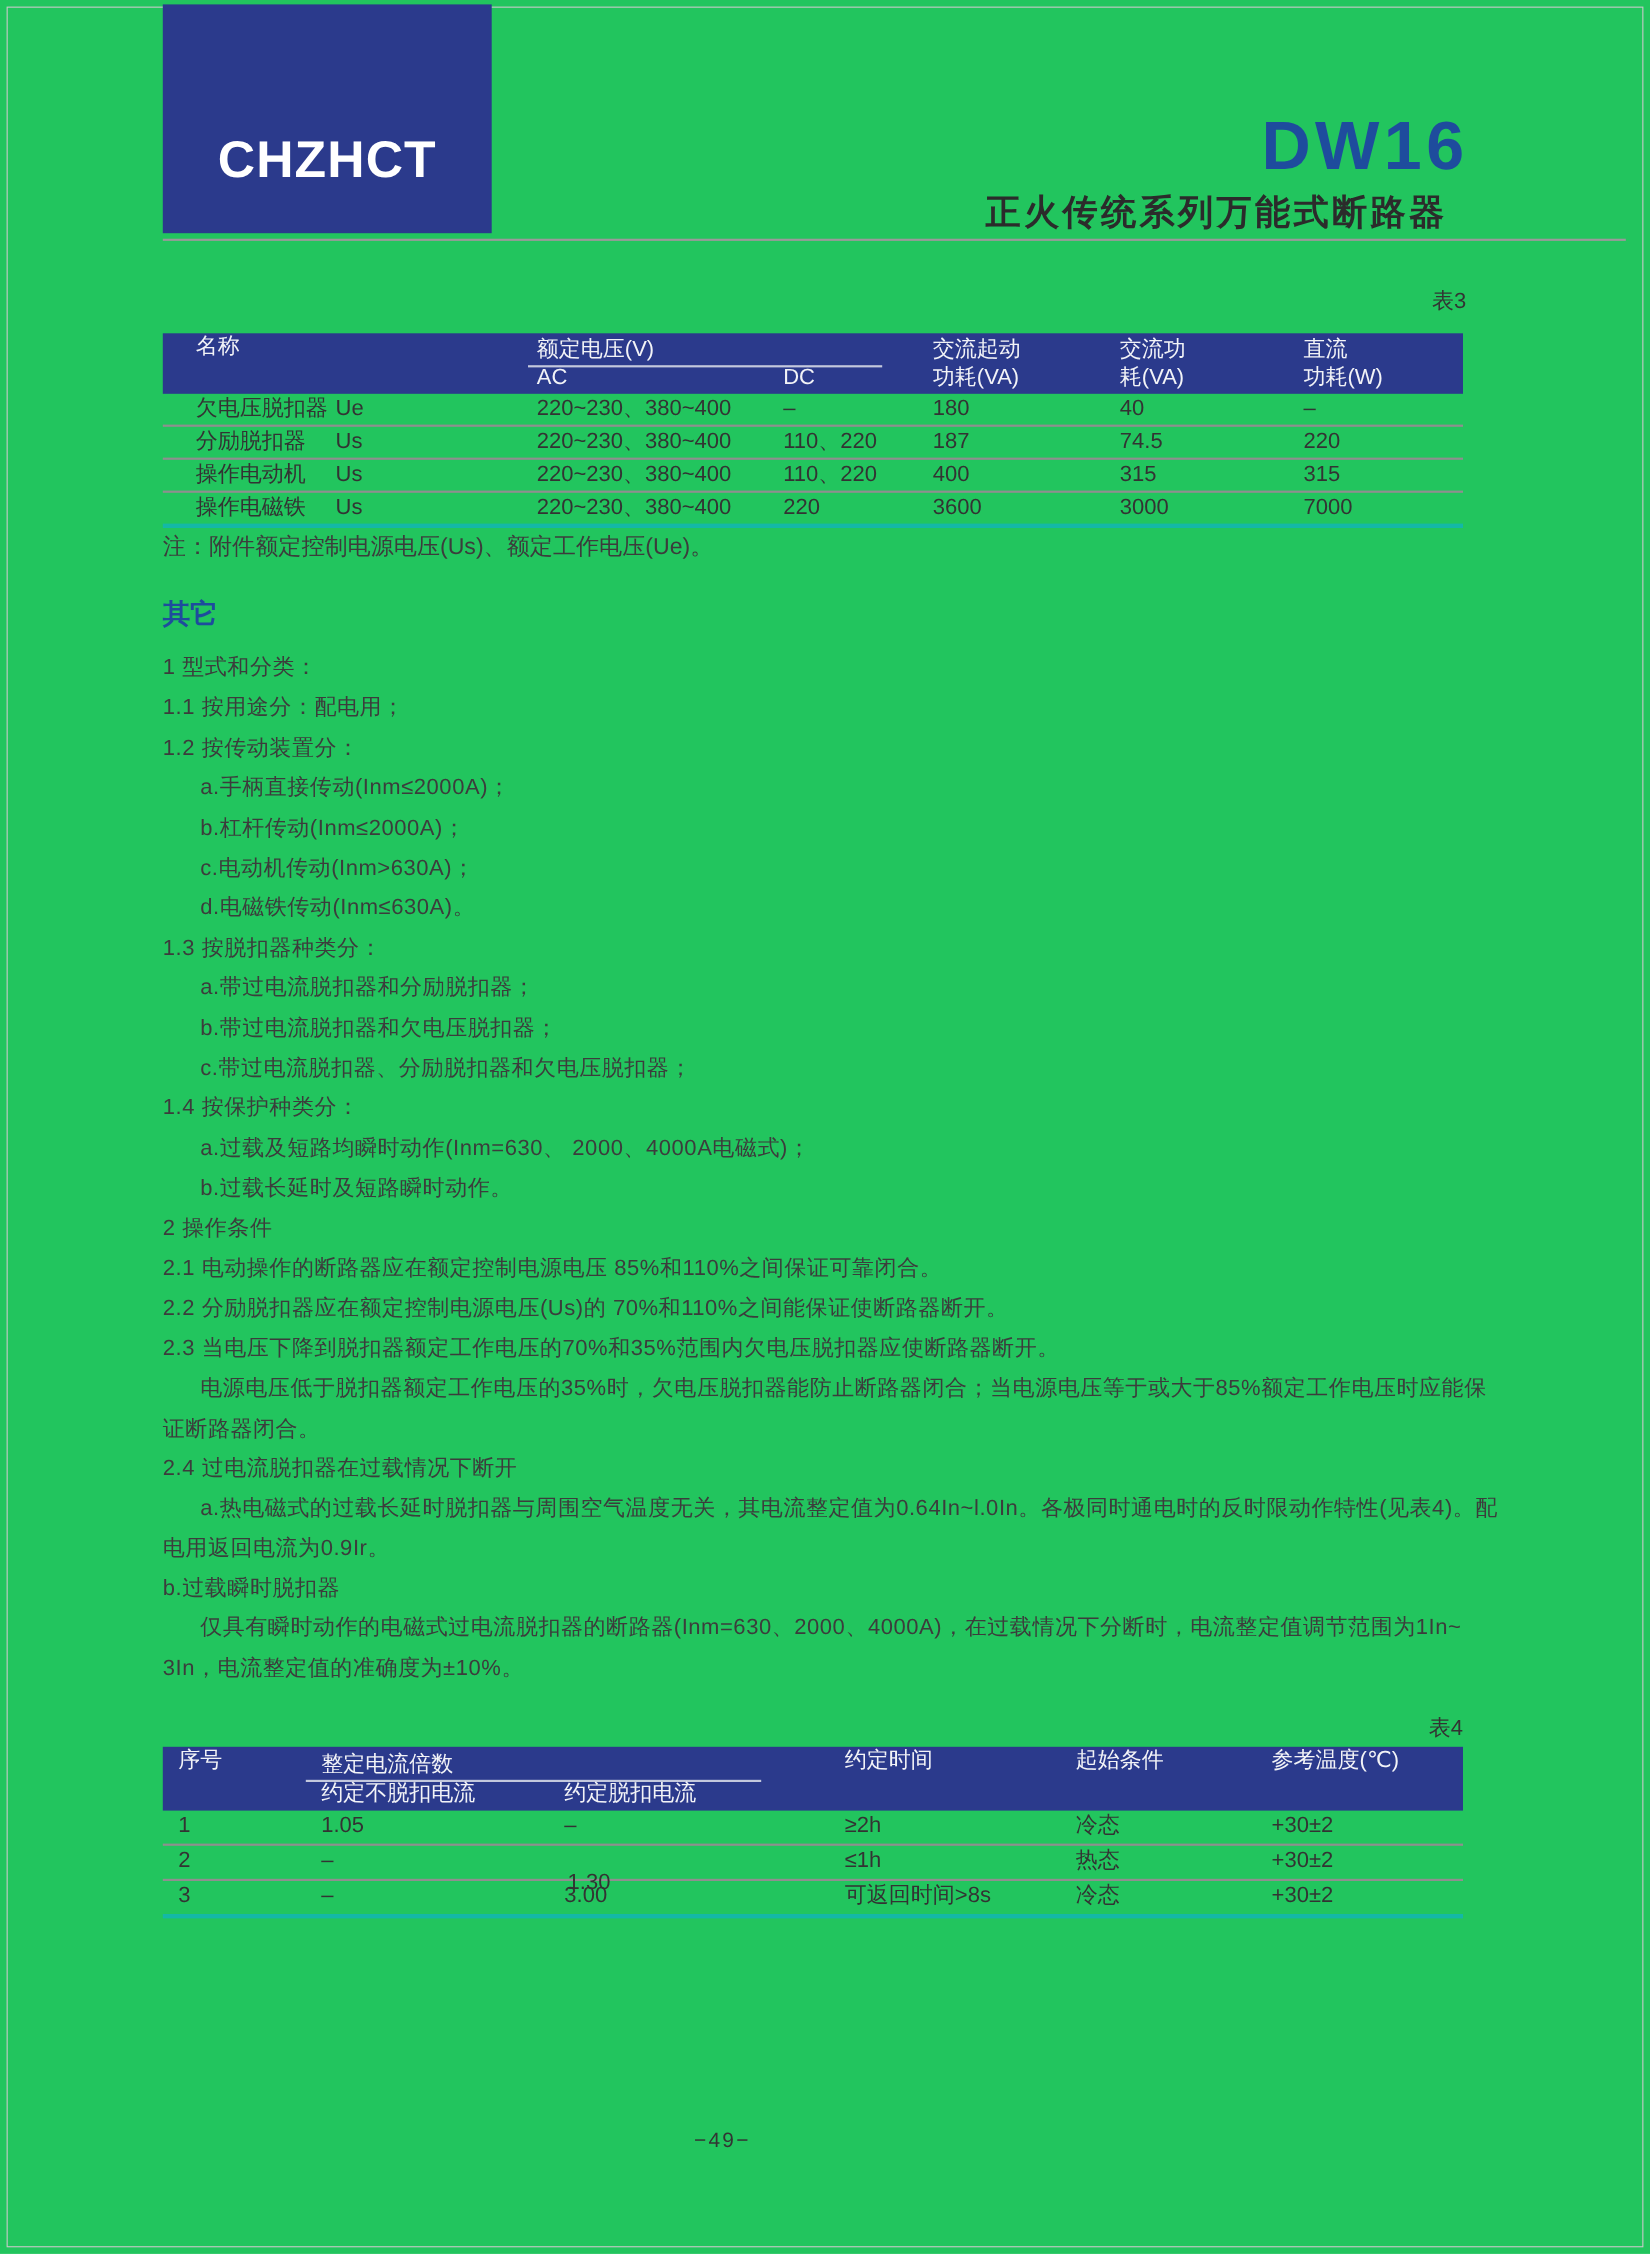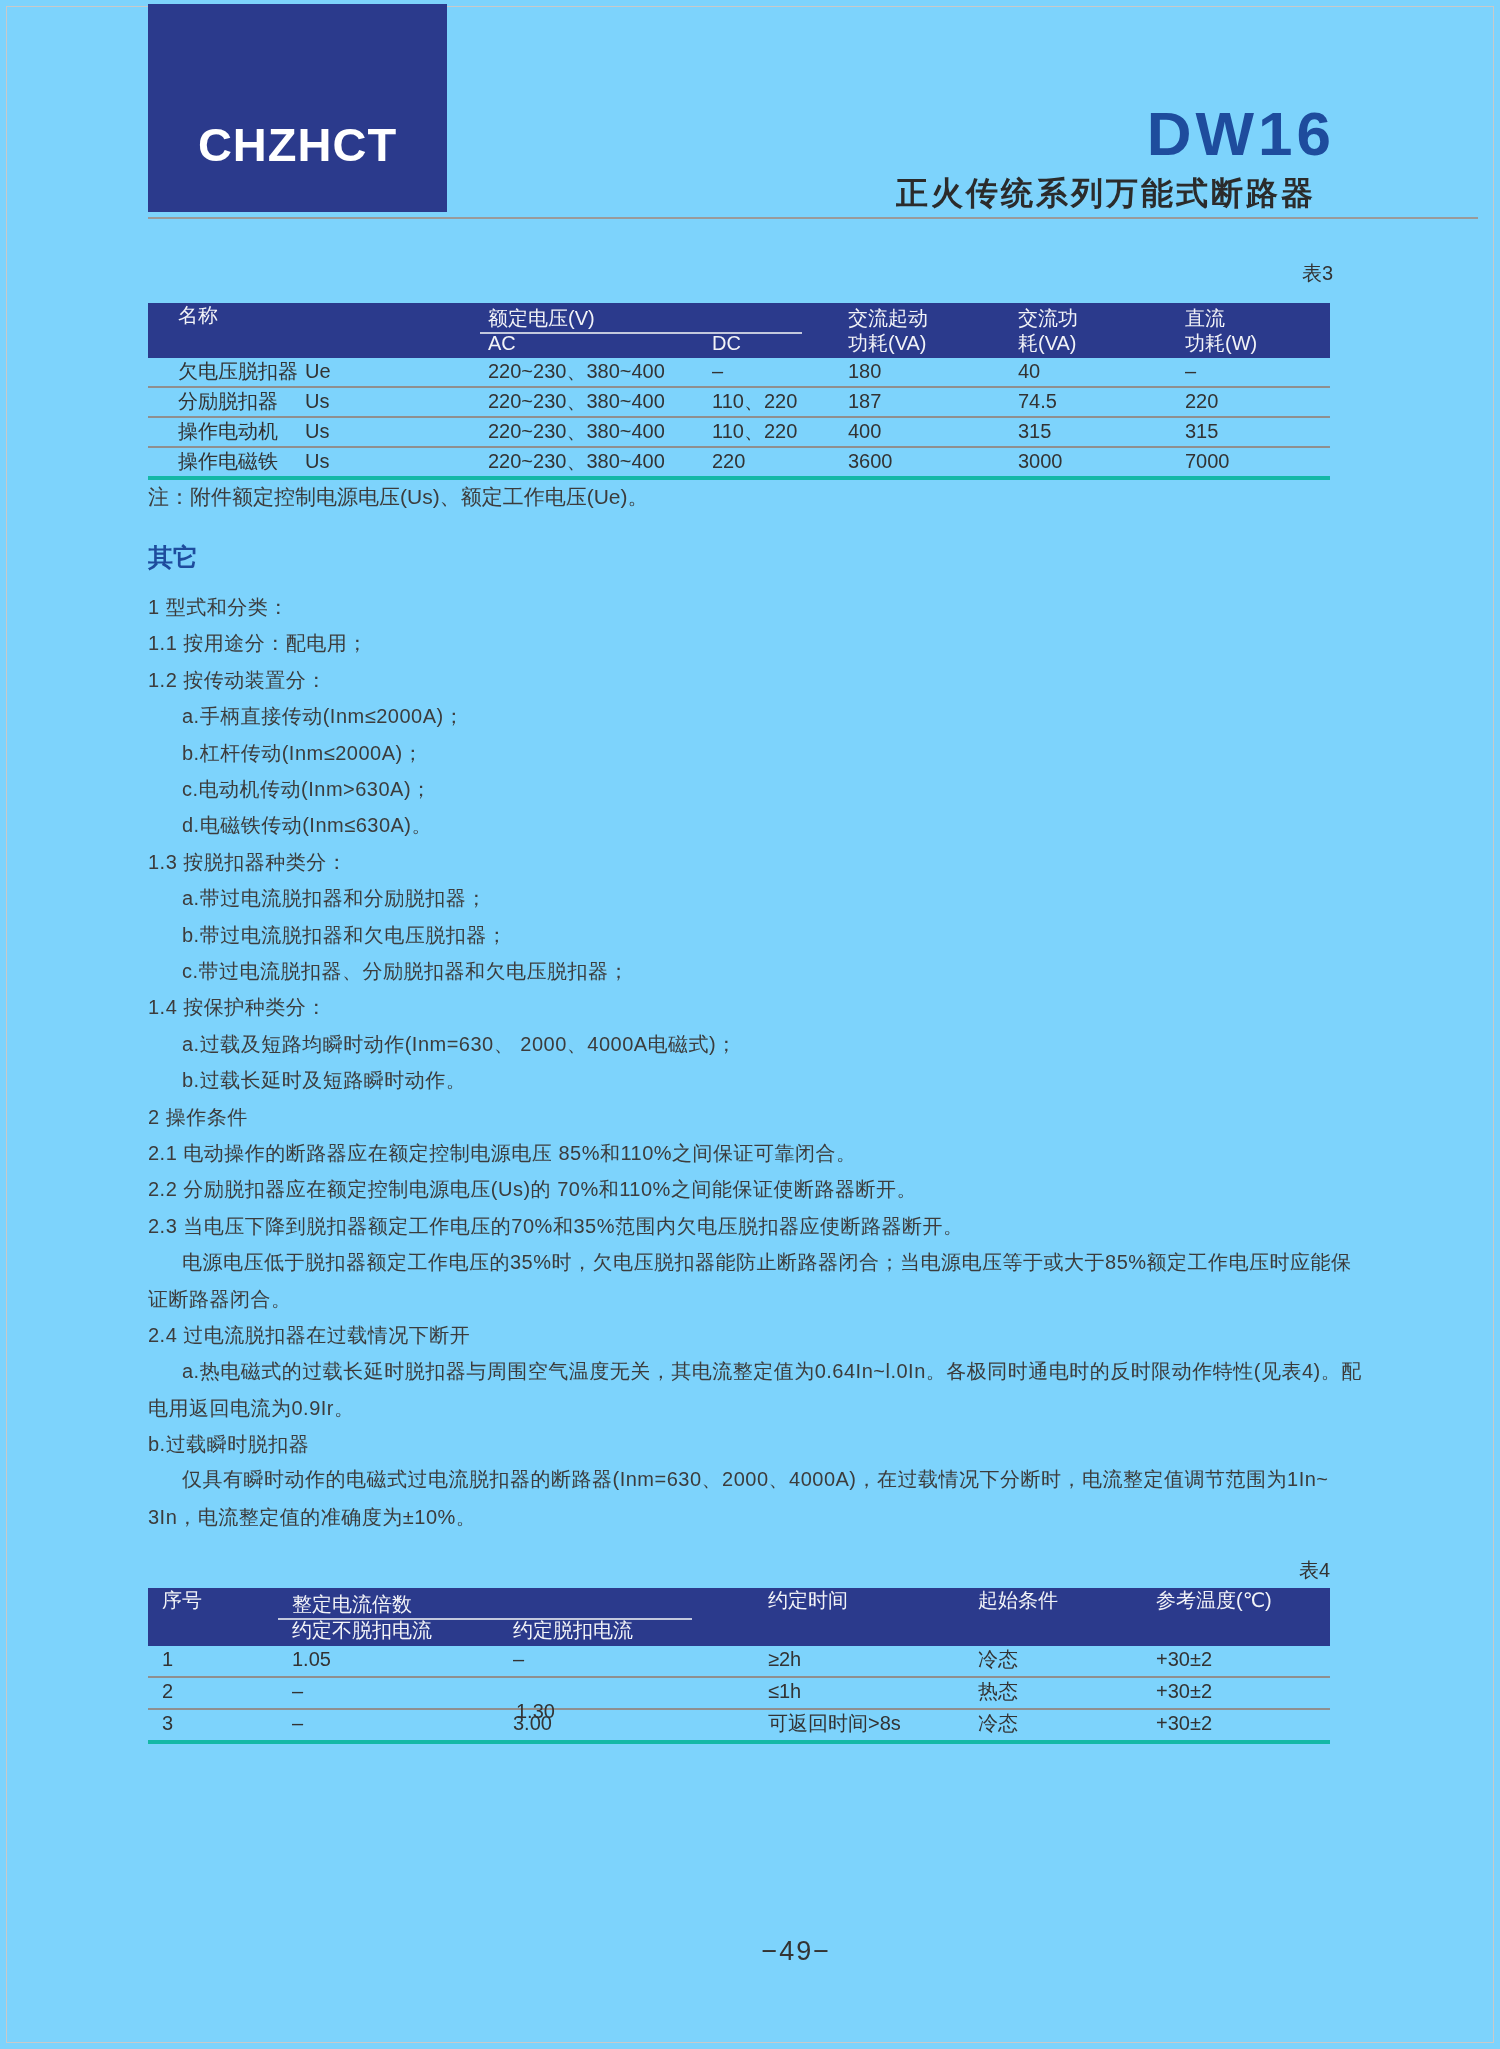--- a/index.html
+++ b/index.html
@@ -1,17 +1,17 @@
 <!DOCTYPE html>
 <html><head>
 <meta charset="utf-8">
 <style>
   html,body{margin:0;padding:0;background:#fff;}
   .page{
-    position:relative;width:1500px;height:2049px;background:#7dd3fc;
+    position:relative;width:1500px;height:2049px;background:#22c55e;
     font-family:"Liberation Sans","DejaVu Sans",sans-serif;overflow:hidden;
   }
   .page-frame{position:absolute;left:6px;top:6px;right:6px;bottom:6px;border:1px solid #c9c9c9;pointer-events:none;}
 
   
   .logo-box{
     position:absolute;left:148px;top:4px;width:299px;height:208px;background:#2B3A8C;
     display:flex;align-items:flex-end;justify-content:center;padding-bottom:44px;box-sizing:border-box;
   }
   .logo-text{color:#ffffff;font-weight:bold;font-size:47px;letter-spacing:1px;line-height:1;}
@@ -63,21 +63,21 @@
   .t4-h-trip{left:365px;top:30px;}
   .t4-h-time{left:620px;top:0;line-height:58px;}
   .t4-h-cond{left:830px;top:0;line-height:58px;}
   .t4-h-temp{left:1008px;top:0;line-height:58px;}
 
   
   .note{position:absolute;left:148px;top:483px;color:#3c3c3c;font-size:21px;white-space:nowrap;}
   .section-title{position:absolute;left:148px;top:541px;color:#1E4C9D;font-size:25px;font-weight:bold;}
   .body-line{position:absolute;color:#3c3c3c;font-size:20px;letter-spacing:0.5px;line-height:28px;white-space:nowrap;}
 
-  .page-number{position:absolute;left:631px;top:1936px;width:200px;text-align:right;color:#333;font-size:27px;letter-spacing:2px;}
+  .page-number{position:absolute;left:631px;top:1936px;width:200px;text-align:left;color:#333;font-size:19px;letter-spacing:2px;}
 </style>
 </head>
 <body>
 
 <div class="page">
   <div class="page-frame"></div>
 
   <div class="logo-box">
     <span class="logo-text">CHZHCT</span>
   </div>

